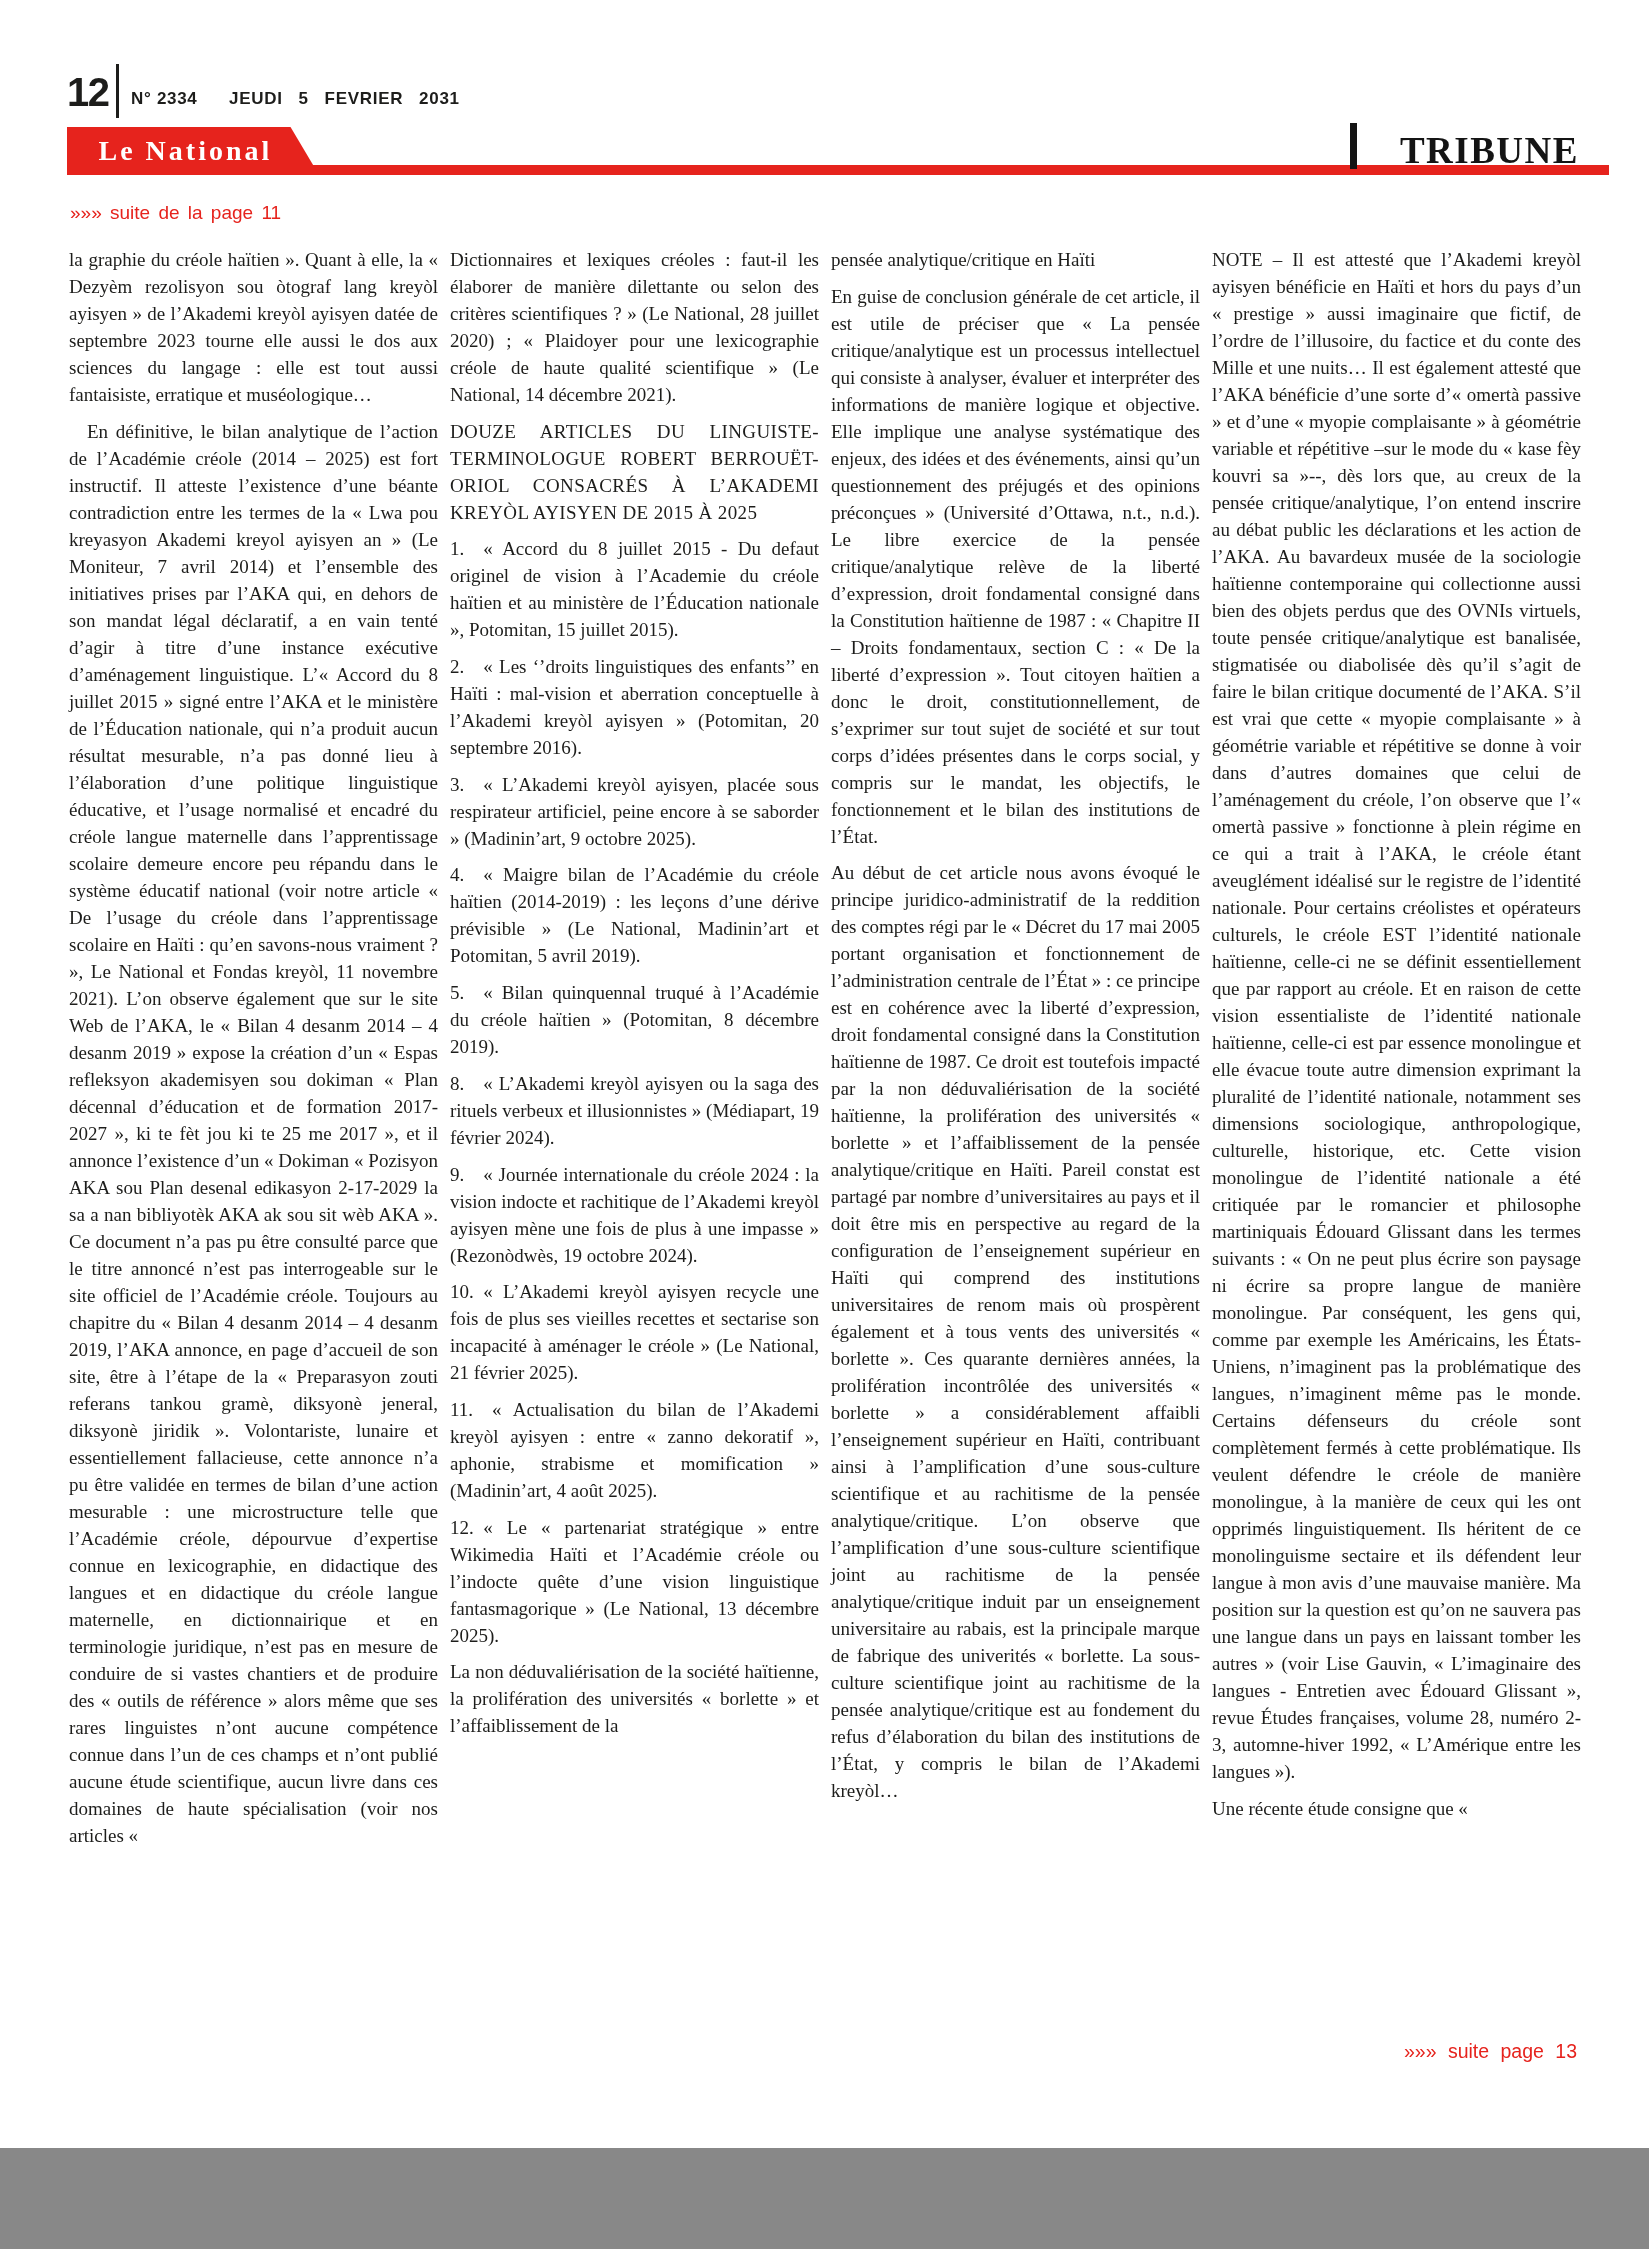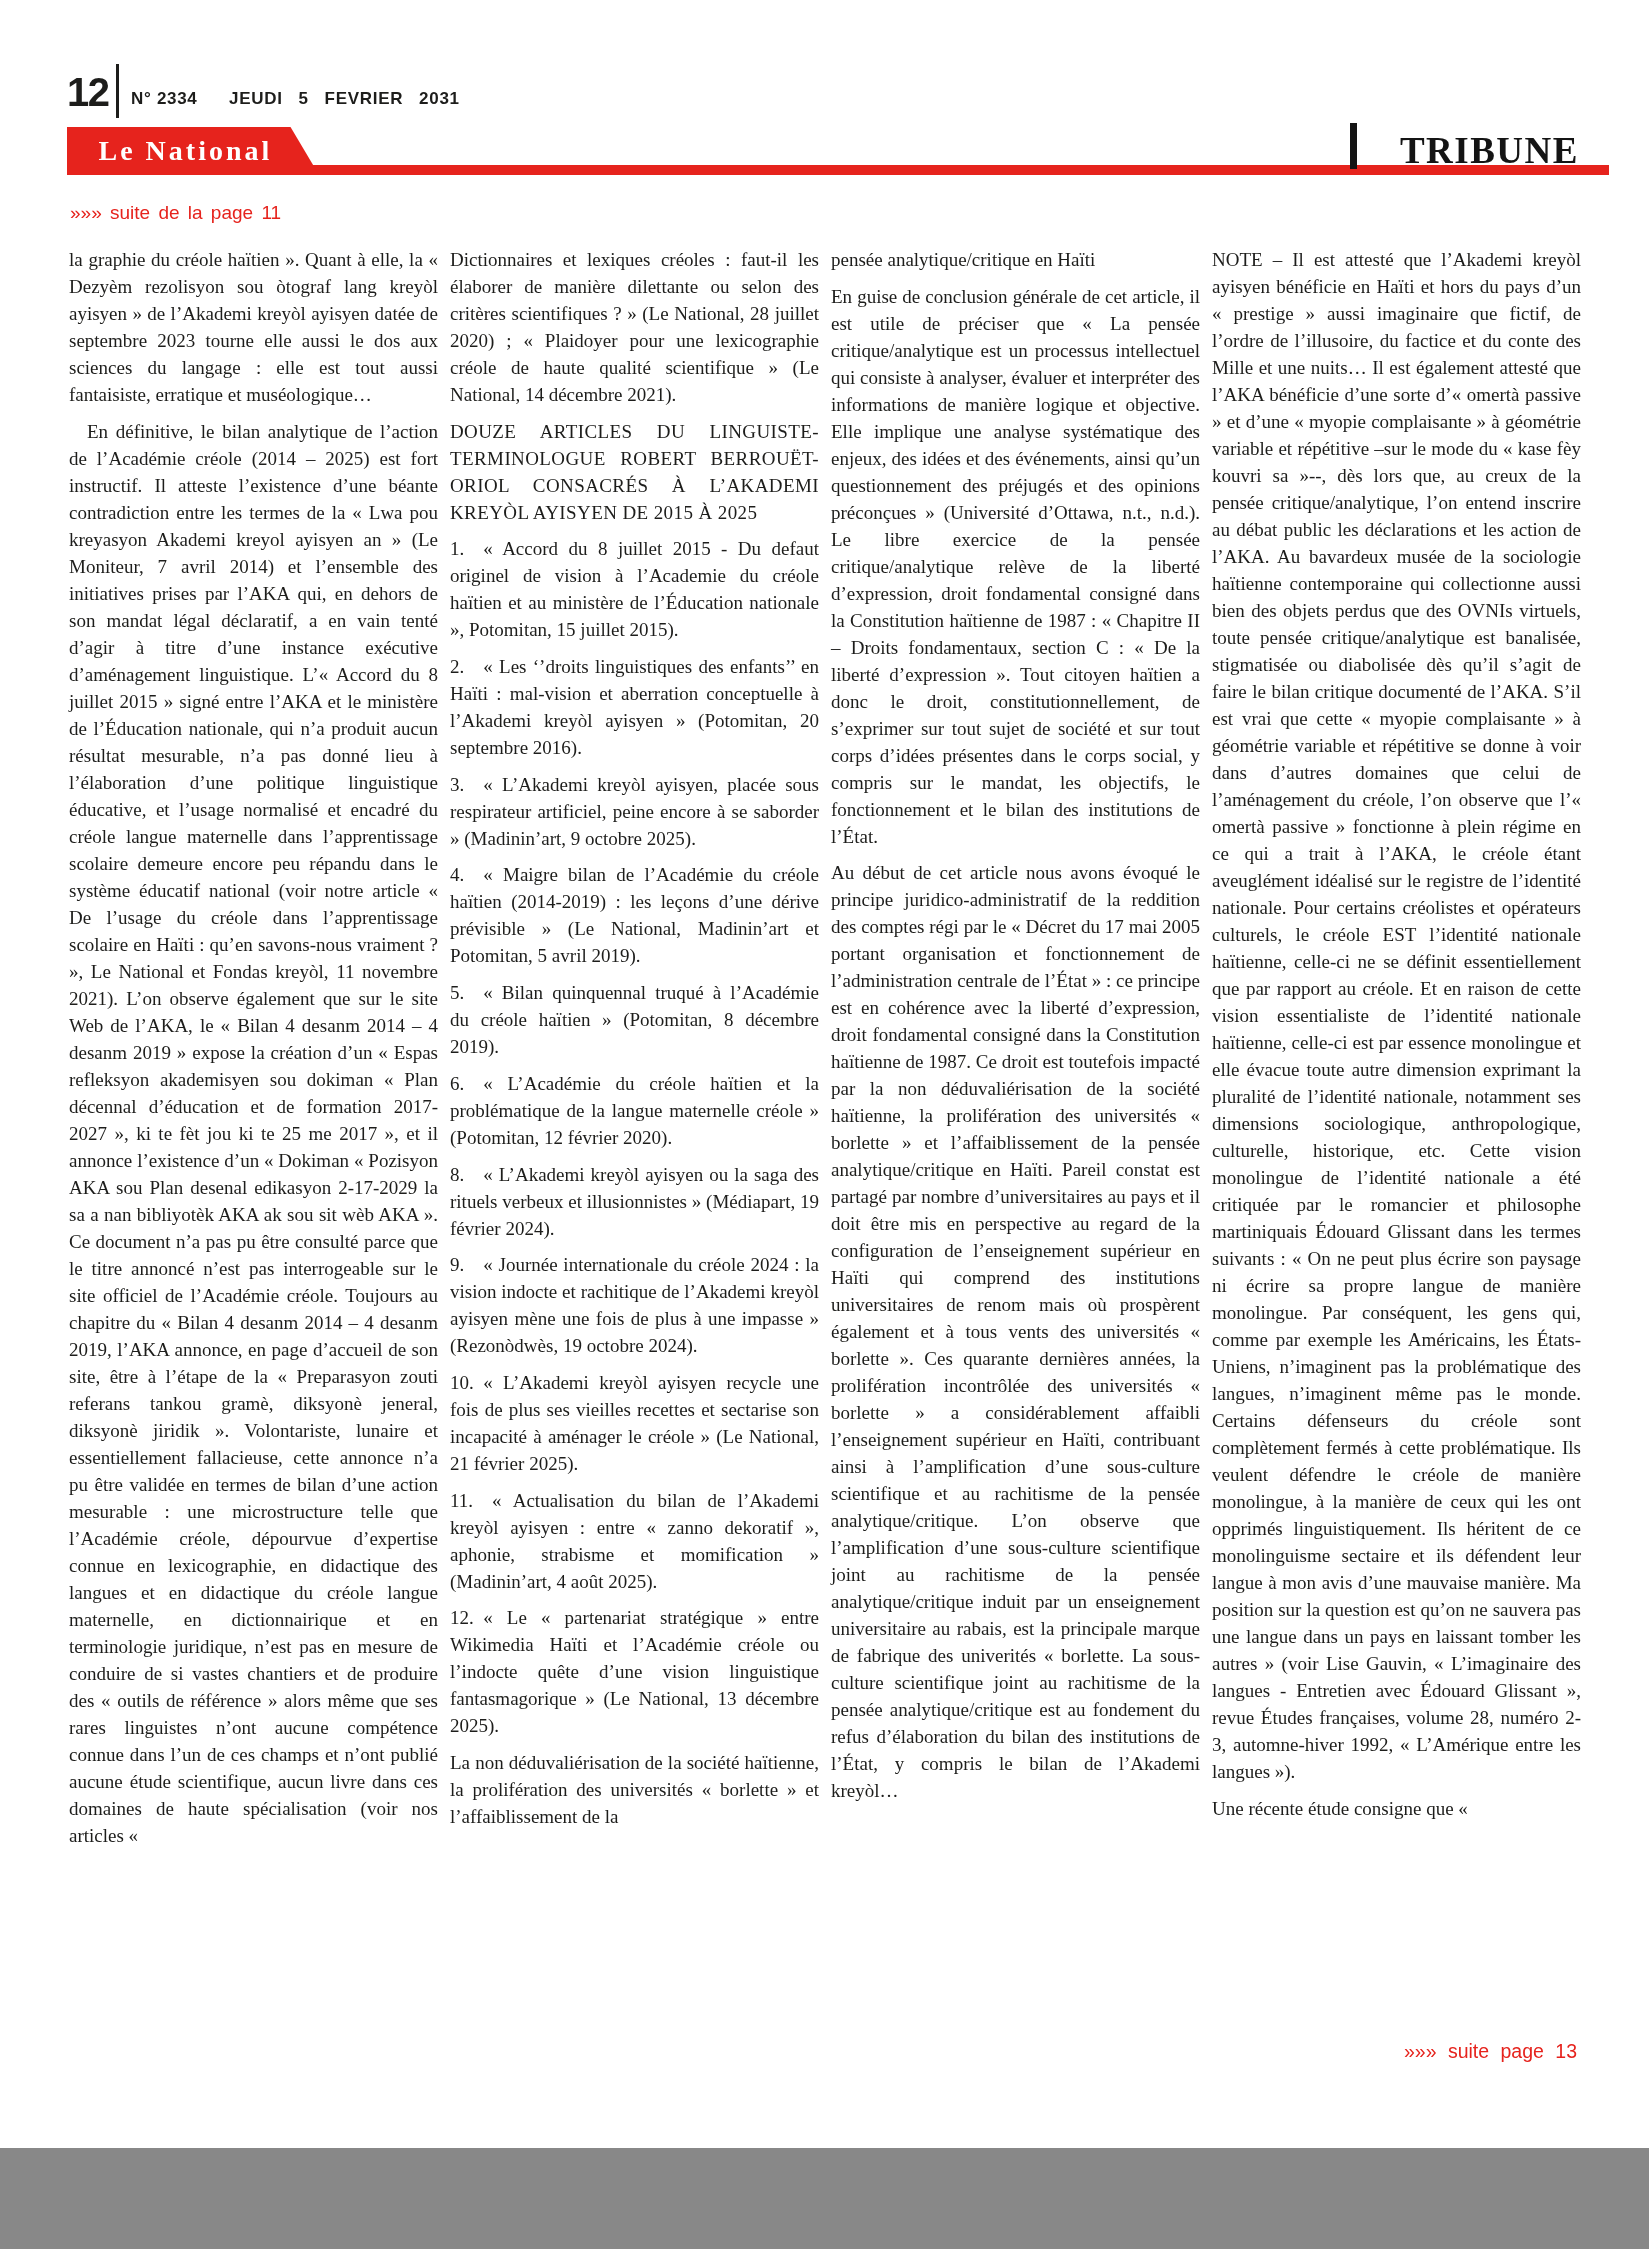--- a/index.html
+++ b/index.html
@@ -86,21 +86,20 @@
         <p class="para body">En définitive, le bilan analytique de l’action de l’Académie créole (2014 – 2025) est fort instructif. Il atteste l’existence d’une béante contradiction entre les termes de la « Lwa pou kreyasyon Akademi kreyol ayisyen an » (Le Moniteur, 7 avril 2014) et l’ensemble des initiatives prises par l’AKA qui, en dehors de son mandat légal déclaratif, a en vain tenté d’agir à titre d’une instance exécutive d’aménagement linguistique. L’« Accord du 8 juillet 2015 » signé entre l’AKA et le ministère de l’Éducation nationale, qui n’a produit aucun résultat mesurable, n’a pas donné lieu à l’élaboration d’une politique linguistique éducative, et l’usage normalisé et encadré du créole langue maternelle dans l’apprentissage scolaire demeure encore peu répandu dans le système éducatif national (voir notre article « De l’usage du créole dans l’apprentissage scolaire en Haïti : qu’en savons-nous vraiment ? », Le National et Fondas kreyòl, 11 novembre 2021). L’on observe également que sur le site Web de l’AKA, le « Bilan 4 desanm 2014 – 4 desanm 2019 » expose la création d’un « Espas refleksyon akademisyen sou dokiman « Plan décennal d’éducation et de formation 2017-2027 », ki te fèt jou ki te 25 me 2017 », et il annonce l’existence d’un « Dokiman « Pozisyon AKA sou Plan desenal edikasyon 2-17-2029 la sa a nan bibliyotèk AKA ak sou sit wèb AKA ». Ce document n’a pas pu être consulté parce que le titre annoncé n’est pas interrogeable sur le site officiel de l’Académie créole. Toujours au chapitre du « Bilan 4 desanm 2014 – 4 desanm 2019, l’AKA annonce, en page d’accueil de son site, être à l’étape de la « Preparasyon zouti referans tankou gramè, diksyonè jeneral, diksyonè jiridik ». Volontariste, lunaire et essentiellement fallacieuse, cette annonce n’a pu être validée en termes de bilan d’une action mesurable : une microstructure telle que l’Académie créole, dépourvue d’expertise connue en lexicographie, en didactique des langues et en didactique du créole langue maternelle, en dictionnairique et en terminologie juridique, n’est pas en mesure de conduire de si vastes chantiers et de produire des « outils de référence » alors même que ses rares linguistes n’ont aucune compétence connue dans l’un de ces champs et n’ont publié aucune étude scientifique, aucun livre dans ces domaines de haute spécialisation (voir nos articles «</p>
       </div>
     <div class="col">
         <p class="para cont">Dictionnaires et lexiques créoles : faut-il les élaborer de manière dilettante ou selon des critères scientifiques ? » (Le National, 28 juillet 2020) ; « Plaidoyer pour une lexicographie créole de haute qualité scientifique » (Le National, 14 décembre 2021).</p>
         <p class="para head">DOUZE ARTICLES DU LINGUISTE-TERMINOLOGUE ROBERT BERROUËT-ORIOL CONSACRÉS À L’AKADEMI KREYÒL AYISYEN DE 2015 À 2025</p>
         <p class="para item">1. « Accord du 8 juillet 2015 - Du defaut originel de vision à l’Academie du créole haïtien et au ministère de l’Éducation nationale », Potomitan, 15 juillet 2015).</p>
         <p class="para item">2. « Les ‘’droits linguistiques des enfants’’ en Haïti : mal-vision et aberration conceptuelle à l’Akademi kreyòl ayisyen » (Potomitan, 20 septembre 2016).</p>
         <p class="para item">3. « L’Akademi kreyòl ayisyen, placée sous respirateur artificiel, peine encore à se saborder » (Madinin’art, 9 octobre 2025).</p>
         <p class="para item">4. « Maigre bilan de l’Académie du créole haïtien (2014-2019) : les leçons d’une dérive prévisible » (Le National, Madinin’art et Potomitan, 5 avril 2019).</p>
         <p class="para item">5. « Bilan quinquennal truqué à l’Académie du créole haïtien » (Potomitan, 8 décembre 2019).</p>
-        <p class="para item">6. « L’Académie du créole haïtien et la problématique de la langue maternelle créole » (Potomitan, 12 février 2020).</p>
         <p class="para item">8. « L’Akademi kreyòl ayisyen ou la saga des rituels verbeux et illusionnistes » (Médiapart, 19 février 2024).</p>
         <p class="para item">9. « Journée internationale du créole 2024 : la vision indocte et rachitique de l’Akademi kreyòl ayisyen mène une fois de plus à une impasse » (Rezonòdwès, 19 octobre 2024).</p>
         <p class="para item">10. « L’Akademi kreyòl ayisyen recycle une fois de plus ses vieilles recettes et sectarise son incapacité à aménager le créole » (Le National, 21 février 2025).</p>
         <p class="para item">11. « Actualisation du bilan de l’Akademi kreyòl ayisyen : entre « zanno dekoratif », aphonie, strabisme et momification » (Madinin’art, 4 août 2025).</p>
         <p class="para item">12. « Le « partenariat stratégique » entre Wikimedia Haïti et l’Académie créole ou l’indocte quête d’une vision linguistique fantasmagorique » (Le National, 13 décembre 2025).</p>
         <p class="para cont">La non déduvaliérisation de la société haïtienne, la prolifération des universités « borlette » et l’affaiblissement de la</p>
       </div>
     <div class="col">
         <p class="para cont">pensée analytique/critique en Haïti</p>
         <p class="para cont">En guise de conclusion générale de cet article, il est utile de préciser que « La pensée critique/analytique est un processus intellectuel qui consiste à analyser, évaluer et interpréter des informations de manière logique et objective. Elle implique une analyse systématique des enjeux, des idées et des événements, ainsi qu’un questionnement des préjugés et des opinions préconçues » (Université d’Ottawa, n.t., n.d.). Le libre exercice de la pensée critique/analytique relève de la liberté d’expression, droit fondamental consigné dans la Constitution haïtienne de 1987 : « Chapitre II – Droits fondamentaux, section C : « De la liberté d’expression ». Tout citoyen haïtien a donc le droit, constitutionnellement, de s’exprimer sur tout sujet de société et sur tout corps d’idées présentes dans le corps social, y compris sur le mandat, les objectifs, le fonctionnement et le bilan des institutions de l’État.</p>

